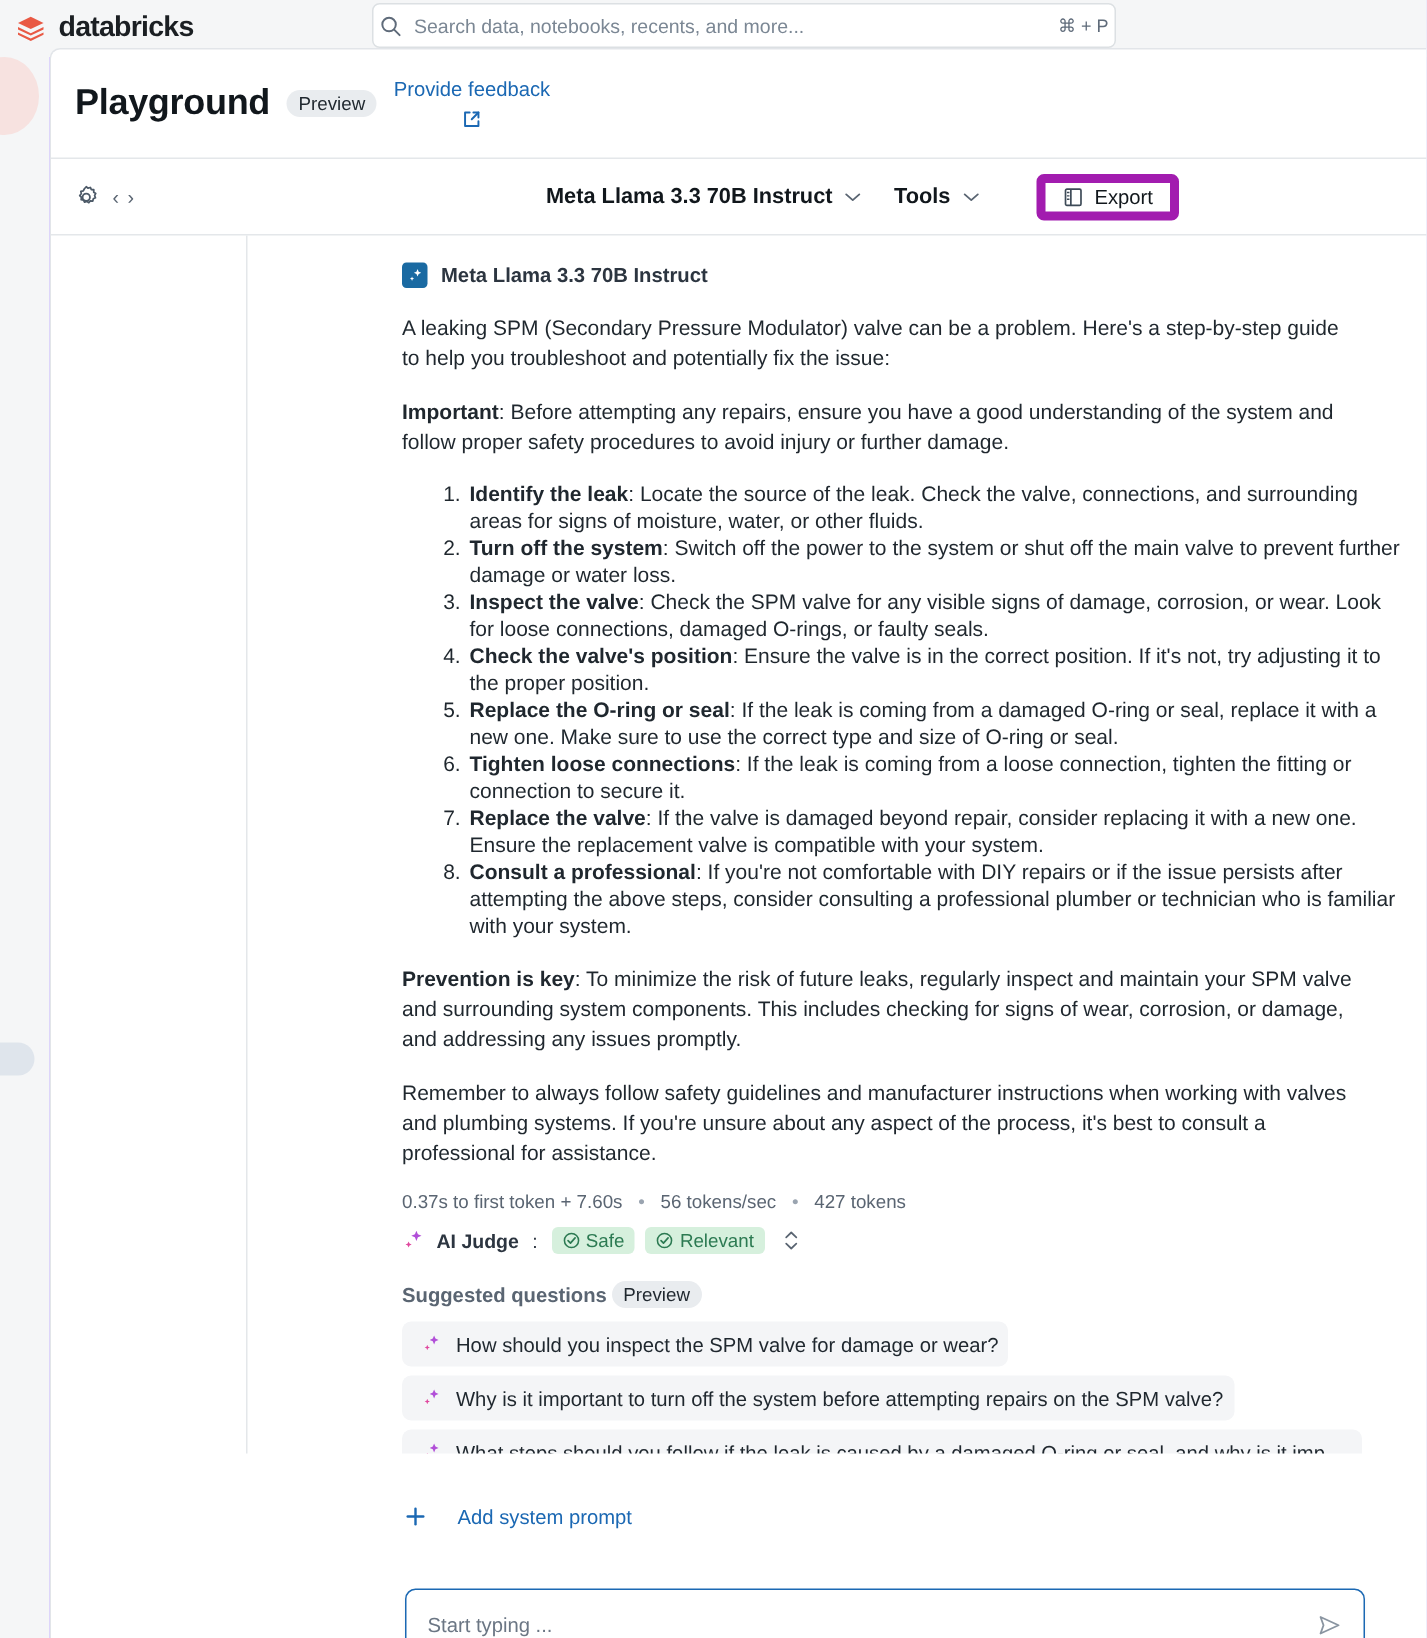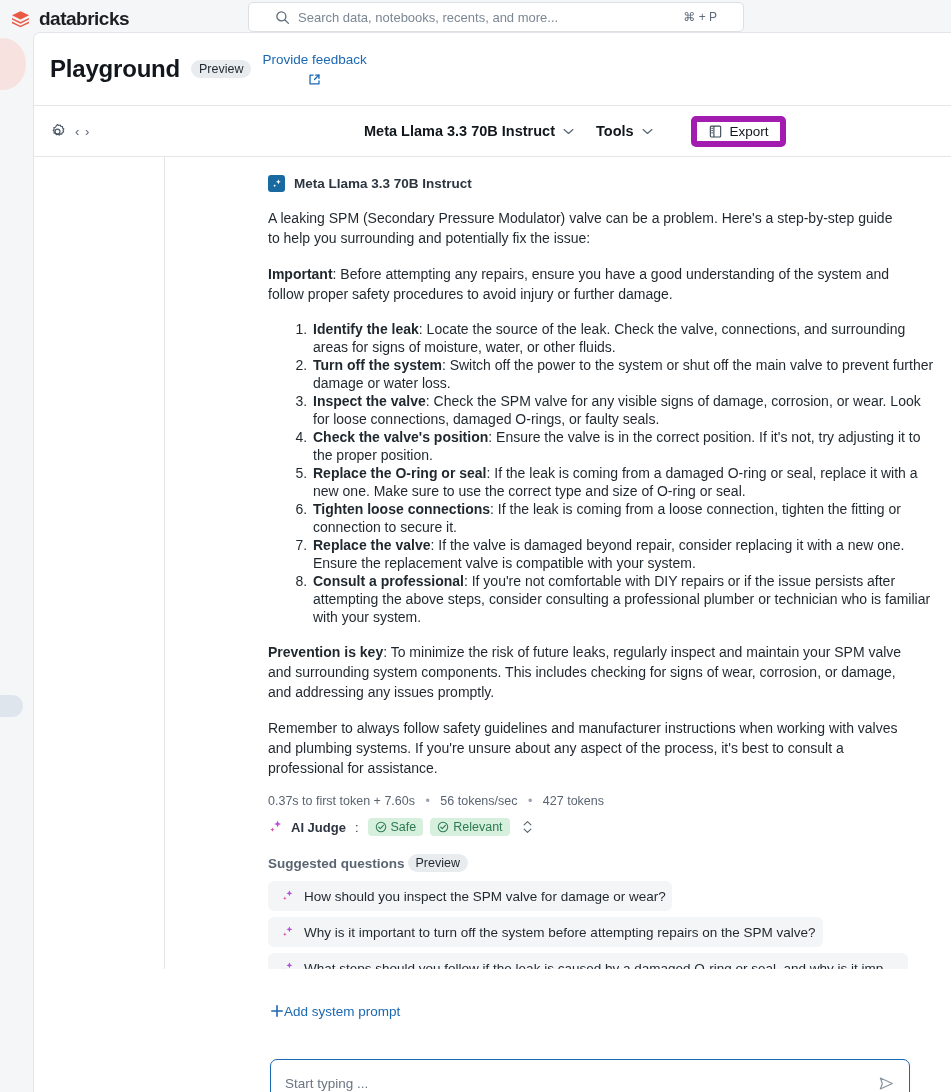--- a/index.html
+++ b/index.html
@@ -18,21 +18,21 @@
     background: #f5f6f7; display: flex; align-items: center;
   }
   .brand { display: flex; align-items: center; gap: 8px; padding-left: 10px; width: 235px; }
   .brand-logo { width: 21px; height: 21px; flex: 0 0 21px; }
   .brand-name {
     font-size: 19px; font-weight: bold; color: #1b1f23; letter-spacing: -0.5px;
   }
   .searchbar {
     position: absolute; left: 248px; top: 2px; width: 496px; height: 30px;
     background: #fff; border: 1px solid #dce0e3; border-radius: 5px;
-    display: flex; align-items: center; padding: 0 26px; gap: 8px;
+    display: flex; align-items: center; padding: 0 4px; gap: 8px;
   }
   .search-ph { font-size: 13px; color: #7b8794; flex: 1; }
   .search-kbd { font-size: 12px; color: #5f6b7a; }
 
   
   .rail { position: absolute; left: 0; top: 38px; width: 33px; height: 1054px; background: #f5f6f7; }
   .rail-blob-pink {
     position: absolute; left: -20px; top: 0px; width: 46px; height: 52px;
     background: #f7e2e0; border-radius: 50%;
   }
@@ -127,21 +127,21 @@
     white-space: nowrap; overflow: hidden; text-align: center;
   }
   .sq-w1 { width: 404px; }
   .sq-w2 { width: 555px; }
   .sq-w3 { width: 640px; }
 
   
   .composer { position: absolute; left: 0; top: 936px; width: 918px; height: 124px; }
   .sysprompt {
     position: absolute; left: 236px; top: 24px; width: 640px; height: 36px;
-    display: flex; align-items: center; gap: 0;
+    display: flex; align-items: center; gap: 21px;
     color: #1b68b3; font-size: 13.5px; cursor: pointer;
   }
   .prompt-box {
     position: absolute; left: 236px; top: 90px; width: 640px; height: 48px;
     border: 1px solid #1b68b3; border-radius: 7px; background: #fff;
     display: flex; align-items: center; padding: 0 14px;
     box-shadow: 0 1px 3px rgba(0,0,0,0.05);
   }
   .prompt-ph { flex: 1; font-size: 13.5px; color: #6b7684; }
   svg { display: block; }
@@ -251,21 +251,21 @@
           <div class="msg-header">
             <span class="model-avatar">
               <svg width="12" height="12" viewBox="0 0 14 14">
                 <path d="M8.6 1.6 l0.85 2.05 2.05 0.85 -2.05 0.85 -0.85 2.05 -0.85 -2.05 -2.05 -0.85 2.05 -0.85z" fill="#fff"></path>
                 <path d="M4.3 7.4 l0.5 1.2 1.2 0.5 -1.2 0.5 -0.5 1.2 -0.5 -1.2 -1.2 -0.5 1.2 -0.5z" fill="#fff"></path>
               </svg>
             </span>
             <span class="msg-model-name">Meta Llama 3.3 70B Instruct</span>
           </div>
 
-          <p class="p">A leaking SPM (Secondary Pressure Modulator) valve can be a problem. Here's a step-by-step guide to help you surrounding and potentially fix the issue:</p>
+          <p class="p">A leaking SPM (Secondary Pressure Modulator) valve can be a problem. Here's a step-by-step guide to help you troubleshoot and potentially fix the issue:</p>
 
           <p class="p">
             <b>Important</b><span>: Before attempting any repairs, ensure you have a good understanding of the system and follow proper safety procedures to avoid injury or further damage.</span>
           </p>
 
           <ol class="steps">
             <li><b>Identify the leak</b><span>: Locate the source of the leak. Check the valve, connections, and surrounding areas for signs of moisture, water, or other fluids.</span></li>
             <li><b>Turn off the system</b><span>: Switch off the power to the system or shut off the main valve to prevent further damage or water loss.</span></li>
             <li><b>Inspect the valve</b><span>: Check the SPM valve for any visible signs of damage, corrosion, or wear. Look for loose connections, damaged O-rings, or faulty seals.</span></li>
             <li><b>Check the valve's position</b><span>: Ensure the valve is in the correct position. If it's not, try adjusting it to the proper position.</span></li>

